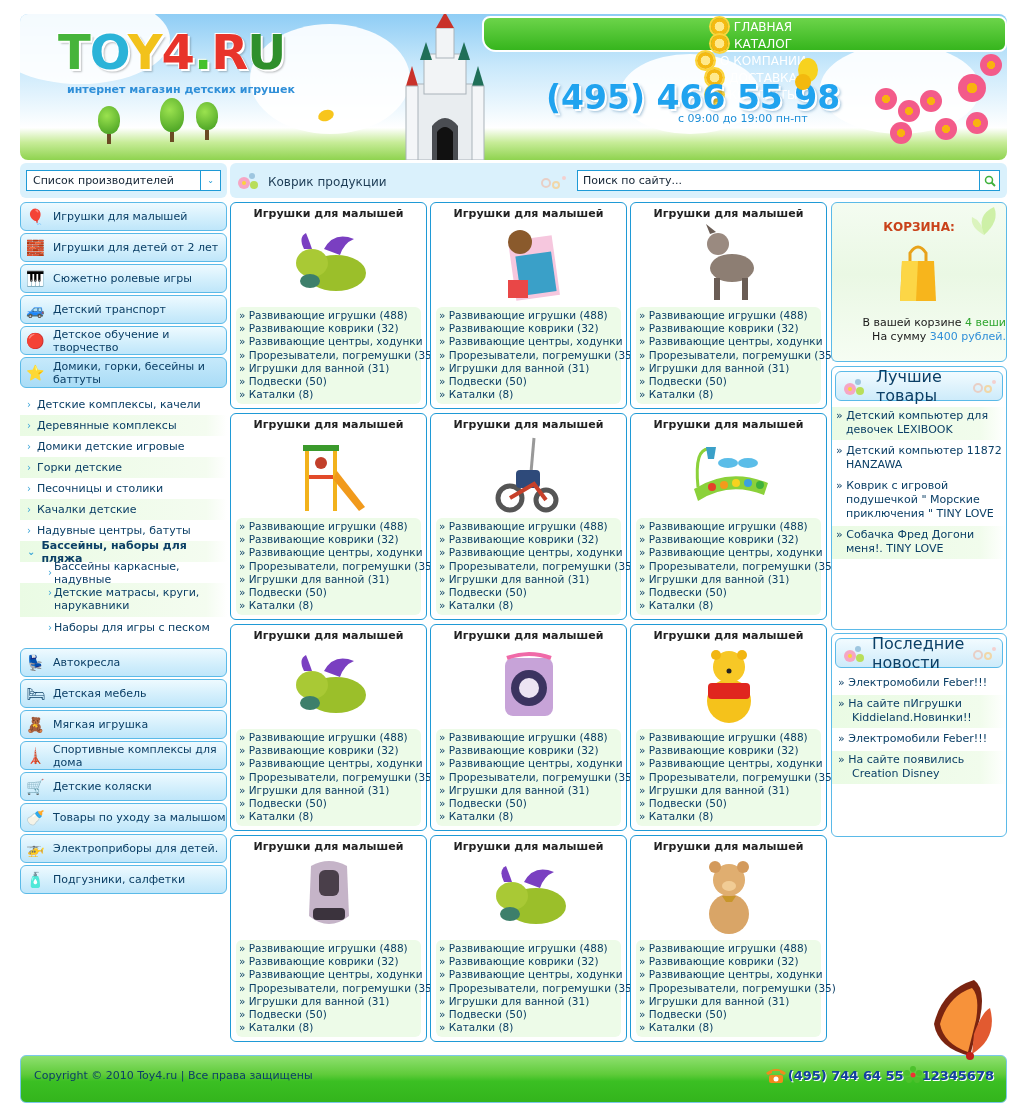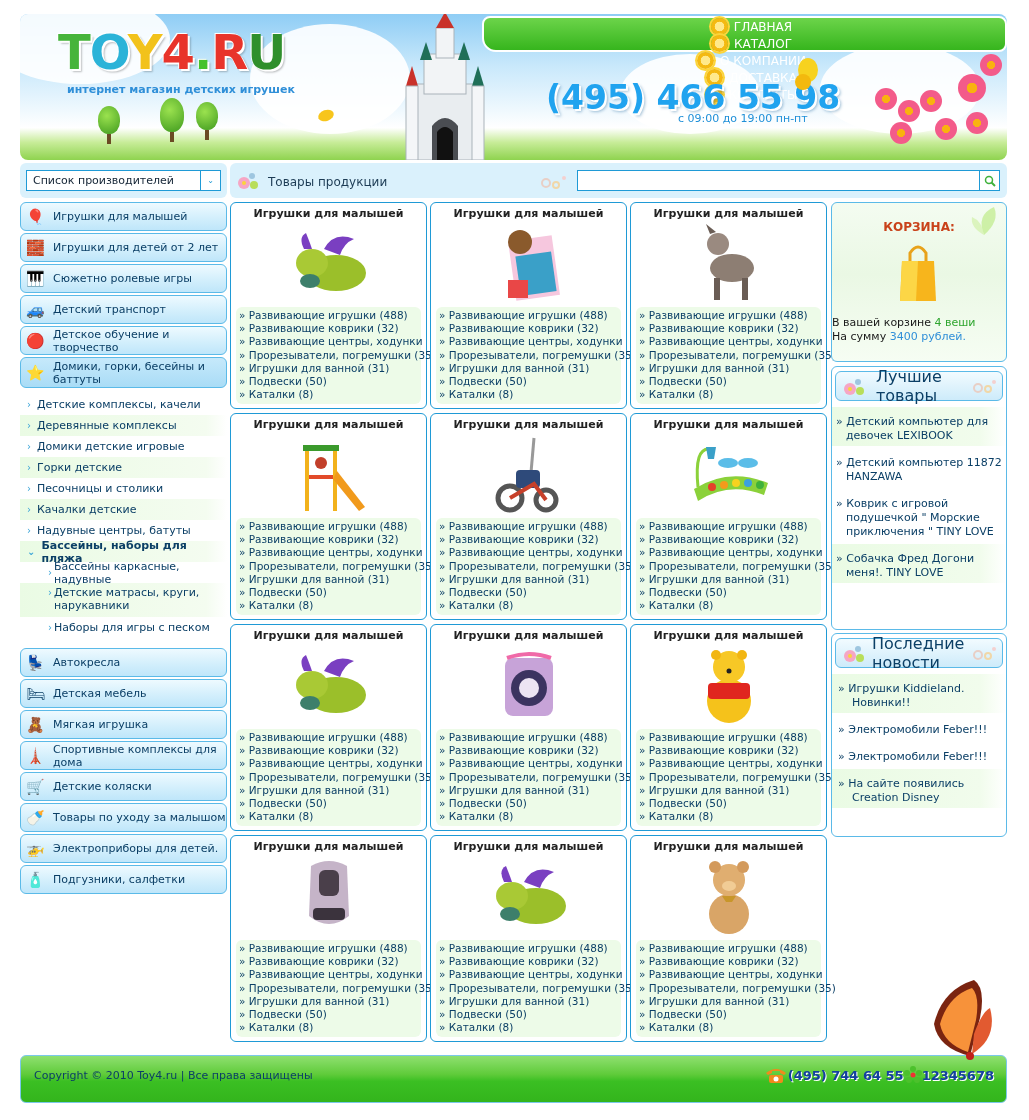--- a/index.html
+++ b/index.html
@@ -57,26 +57,26 @@
   .card { height: 207px; border: 1px solid #1f9ad6; border-radius: 6px; background: #fff; position: relative; }
   .card-title { position: absolute; top: 4px; left: 0; width: 100%; text-align: center; font-weight: bold; font-size: 11px; color: #222; cursor: pointer; }
   .card-img { position: absolute; top: 20px; left: 50%; transform: translateX(-50%); width: 90px; height: 82px; display: flex; align-items: center; justify-content: center; }
   .card-links { position: absolute; left: 5px; right: 5px; top: 104px; bottom: 4px; background: #edfbe8; border-radius: 6px; padding: 2px 0 0 3px; }
   .card-link { display: block; height: 13.2px; line-height: 13px; font-size: 10.5px; color: #0b3f66; white-space: nowrap; cursor: pointer; }
 
   
   .cart { position: absolute; left: 831px; top: 202px; width: 176px; height: 160px; border: 1px solid #5bbae8; border-radius: 6px; background: linear-gradient(180deg, #f4fcf1 0%, #eaf8e4 45%, #f6fdf3 100%); }
   .cart-title { position: absolute; top: 17px; width: 100%; text-align: center; font-weight: bold; font-size: 12px; color: #c9421a; }
   .cart-bag { position: absolute; left: 64px; top: 40px; width: 44px; height: 60px; }
-  .cart-line { position: absolute; left: 0; width: 100%; text-align: left; font-size: 11px; color: #1a1a1a; }
+  .cart-line { position: absolute; left: 0; width: 100%; text-align: right; font-size: 11px; color: #1a1a1a; }
   .green { color: #2fa52f; } .blue { color: #2f8fd8; }
   .rbox { position: absolute; left: 831px; width: 176px; border: 1px solid #5bbae8; border-radius: 6px; background: #fff; }
   .rbox-head { margin: 4px 3px 6px 3px; height: 30px; border: 1px solid #5bbae8; border-radius: 6px; background: linear-gradient(180deg, #f2fbff, #cdebfa); position: relative; display: flex; align-items: center; }
   .rbox-head .title { position: absolute; left: 40px; font-size: 16px; color: #0b3f66; }
-  .rbox-item { padding: 8px 4px 3px 4px; font-size: 11px; line-height: 14px; color: #0b3f66; cursor: pointer; margin-bottom: 2px; }
+  .rbox-item { padding: 2px 4px 3px 4px; font-size: 11px; line-height: 14px; color: #0b3f66; cursor: pointer; margin-bottom: 2px; }
   .rbox-item.alt { background: linear-gradient(90deg, #eafbe4, #f1fcec 85%, #fff); }
   .news .rbox-item { padding-left: 20px; text-indent: -14px; }
   .best .rbox-item { padding-left: 14px; text-indent: -10px; }
 
   
   .footer { position: absolute; left: 20px; top: 1055px; width: 987px; height: 48px; border-radius: 6px; border: 1px solid #7bc8ea; background: linear-gradient(180deg, #8fe070 0%, #5fcb3a 40%, #3bbf23 55%, #33b51c 100%); }
   .copyright { position: absolute; left: 13px; top: 13px; font-size: 11px; color: #0b3f66; }
   .foot-contacts { position: absolute; right: 12px; top: 10px; display: flex; align-items: center; gap: 0; font-weight: bold; font-size: 13px; color: #1340a0; text-shadow: 1px 1px 0 #ffffff; }
   .butterfly-o { position: absolute; left: 928px; top: 978px; width: 80px; height: 85px; }
 </style>
@@ -170,27 +170,28 @@
   </div>
 </div>
 
 <div class="catbar">
   <svg class="cat-icon" viewBox="0 0 26 20">
     <circle cx="9" cy="12" r="6" fill="#f6a6c4"></circle>
       <circle cx="9" cy="12" r="2" fill="#f9d53a"></circle>
     <circle cx="19" cy="14" r="4" fill="#b8de5a"></circle>
       <circle cx="17" cy="5" r="3" fill="#9ec6e0"></circle>
   </svg>
-  <span class="cat-title">Товары продукции</span>
+  <span class="cat-title">Коврик продукции</span>
   <svg class="bubbles" width="30" height="14">
     <circle cx="6" cy="8" r="4" fill="none" stroke="#e8cfc6" stroke-width="2"></circle>
       <circle cx="16" cy="10" r="3" fill="none" stroke="#f0d7a8" stroke-width="2"></circle>
       <circle cx="24" cy="3" r="2" fill="#f4d0cf"></circle>
   </svg>
   <div class="search">
+    <input class="search-input" type="text" placeholder="Поиск по сайту..." style="">
     <span class="search-btn">
       <svg width="12" height="12" viewBox="0 0 12 12">
           <circle cx="5" cy="5" r="3.5" fill="none" stroke="#3fb13b" stroke-width="1.5"></circle>
           <line x1="7.5" y1="7.5" x2="11" y2="11" stroke="#3fb13b" stroke-width="2"></line>
         </svg>
     </span>
   </div>
 </div>
 
 <div class="sidebar">
@@ -605,22 +606,22 @@
         <circle cx="19" cy="14" r="4" fill="#b8de5a"></circle>
         <circle cx="17" cy="5" r="3" fill="#9ec6e0"></circle>
       </svg>
     <span class="title" style="left:36px">Последние новости</span>
     <svg style="position:absolute;right:4px;top:6px" width="26" height="16">
         <circle cx="6" cy="10" r="4" fill="none" stroke="#e8cfc6" stroke-width="2"></circle>
         <circle cx="16" cy="11" r="3" fill="none" stroke="#f0d7a8" stroke-width="2"></circle>
         <circle cx="22" cy="4" r="2" fill="#f4d0cf"></circle>
       </svg>
   </div>
-  <div class="rbox-item alt">»  Игрушки Kiddieland. Новинки!!</div>
   <div class="rbox-item">»  Электромобили Feber!!!</div>
+  <div class="rbox-item alt">»  На сайте пИгрушки Kiddieland.Новинки!!</div>
   <div class="rbox-item">»  Электромобили Feber!!!</div>
   <div class="rbox-item alt">»  На сайте появились Creation Disney</div>
 </div>
 
 <div class="footer">
   <div class="copyright">Copyright © 2010 Toy4.ru | Все права защищены</div>
   <div class="foot-contacts">
     <svg width="24" height="16" viewBox="0 0 24 16">
         <path d="M2 6 Q12 -2 22 6 L20 8 L16 6 V4 H8 V6 L4 8 Z" fill="#f08a1c"></path>
         <rect x="5" y="8" width="14" height="8" rx="2" fill="#f08a1c"></rect>

